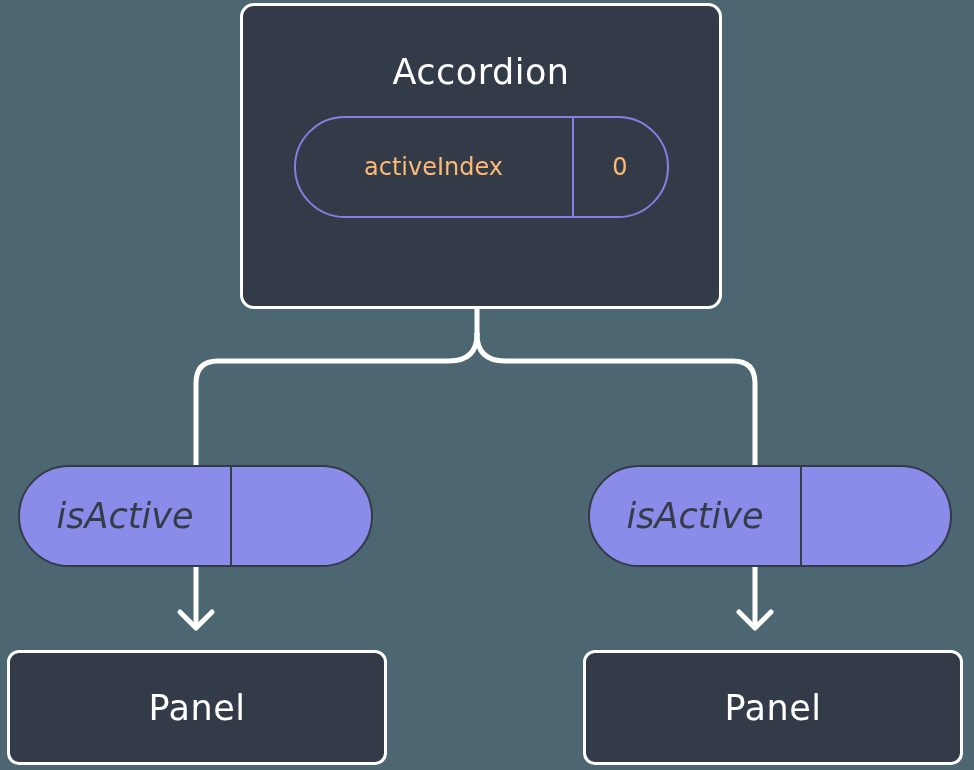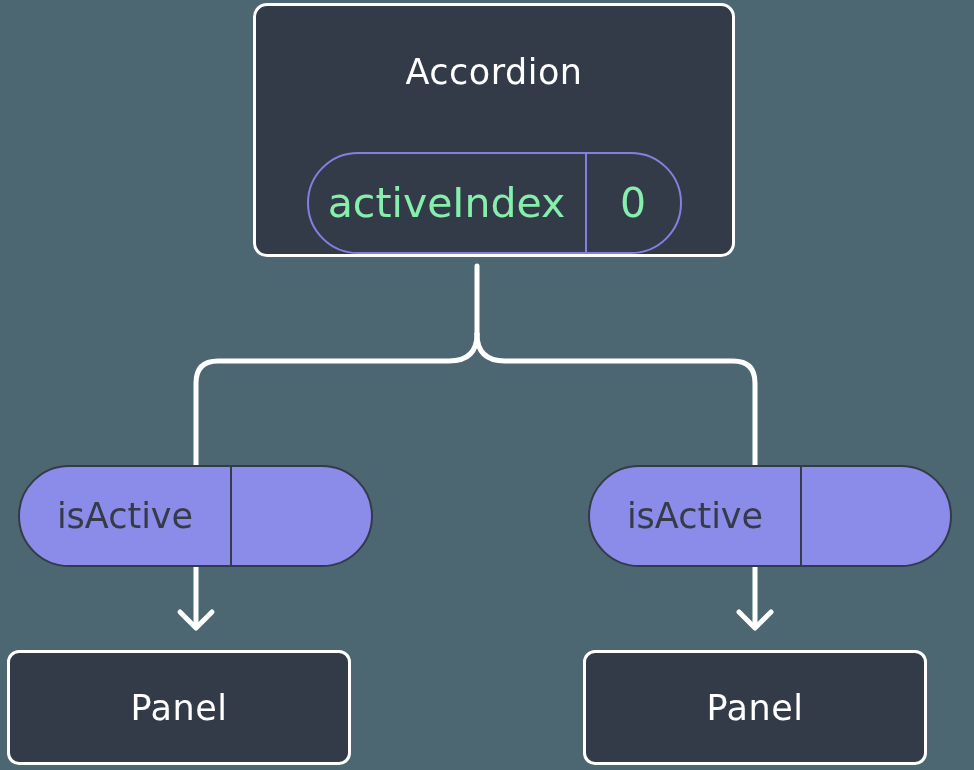--- a/index.html
+++ b/index.html
@@ -37,39 +37,38 @@
     background: #343B48;
     border: 3px solid #FFFFFF;
     border-radius: 14px;
     box-sizing: border-box;
     z-index: 2;
     display: flex;
     flex-direction: column;
     align-items: center;
   }
   .node-root {
-    left: 253px;
+    left: 240px;
     top: 3px;
     width: 482px;
-    height: 254px;
-    justify-content: space-between;
+    height: 306px;
   }
   .node-title {
     color: #FFFFFF;
     font-size: 35px;
     font-weight: 500;
     letter-spacing: 0.5px;
   }
   .node-root .node-title {
     margin-top: 46px;
   }
   .node-panel {
     justify-content: center;
     top: 650px;
-    width: 344px;
+    width: 380px;
     height: 115px;
     border-radius: 12px;
   }
   .node-panel-left  { left: 7px; }
   .node-panel-right { left: 583px; }
 
   
   .state-pill {
     margin-top: 24px;
     width: 375px;
@@ -78,22 +77,22 @@
     border-radius: 51px;
     box-sizing: border-box;
     display: flex;
     align-items: stretch;
     overflow: hidden;
   }
   .state-pill .seg {
     display: flex;
     align-items: center;
     justify-content: center;
-    color: #86efac;
-    font-size: 41px;
+    color: #fdba74;
+    font-size: 24px;
   }
   .state-pill .seg-name { flex: 1 1 auto; }
   .state-pill .seg-value {
     width: 93px;
     border-left: 2.5px solid #8480E3;
   }
 
   
   .prop-pill {
     position: absolute;
@@ -112,20 +111,21 @@
     display: flex;
     align-items: center;
     justify-content: center;
     color: #363B48;
     font-size: 35px;
   }
   .prop-pill .seg-name {
     width: 212px;
     border-right: 2px solid #363B48;
     box-sizing: border-box;
+    font-style: italic;
   }
   .prop-pill .seg-value { flex: 1 1 auto; }
   .prop-pill-left  { left: 18px;  width: 355px; }
   .prop-pill-right { left: 588px; width: 364px; }
 </style>
 </head>
 <body>
 
 <div class="stage">
 

